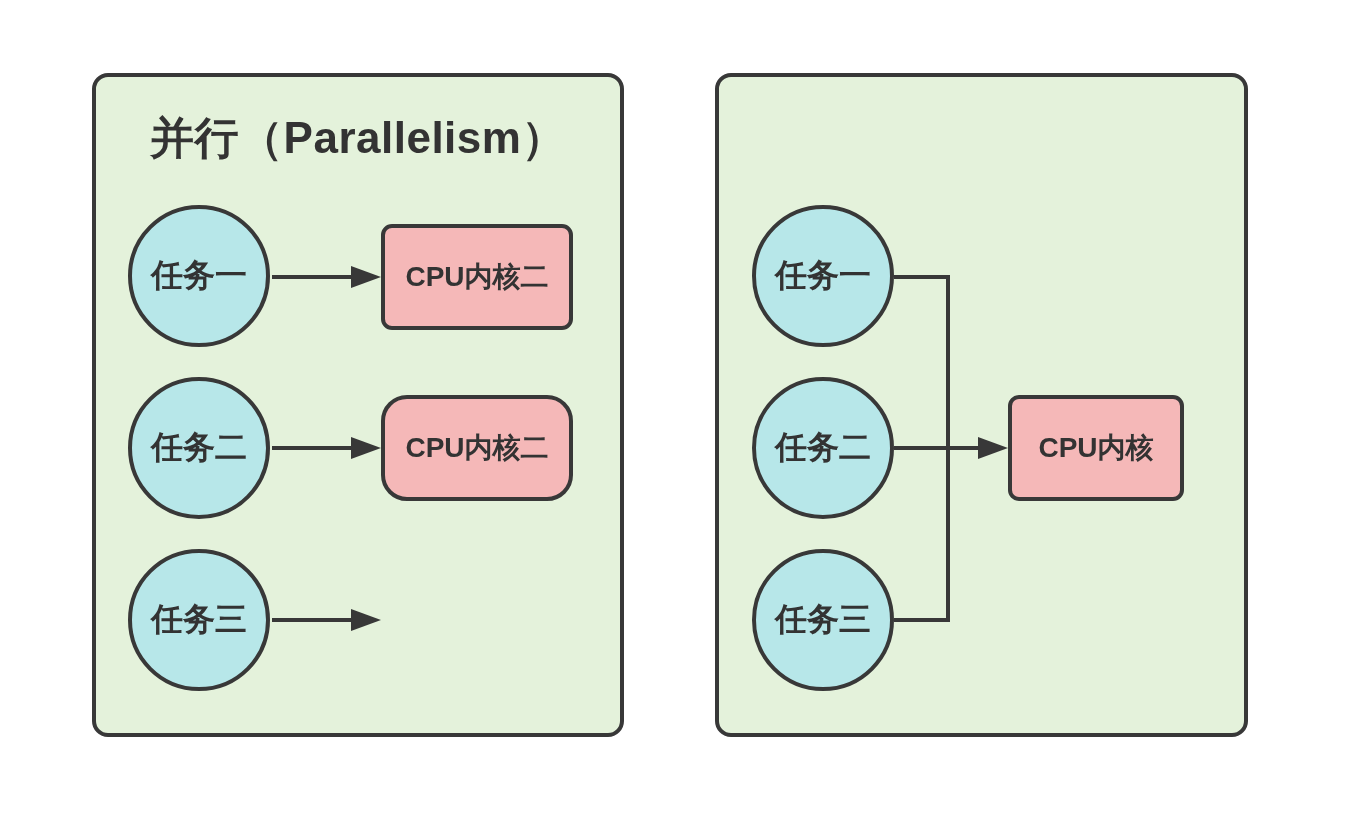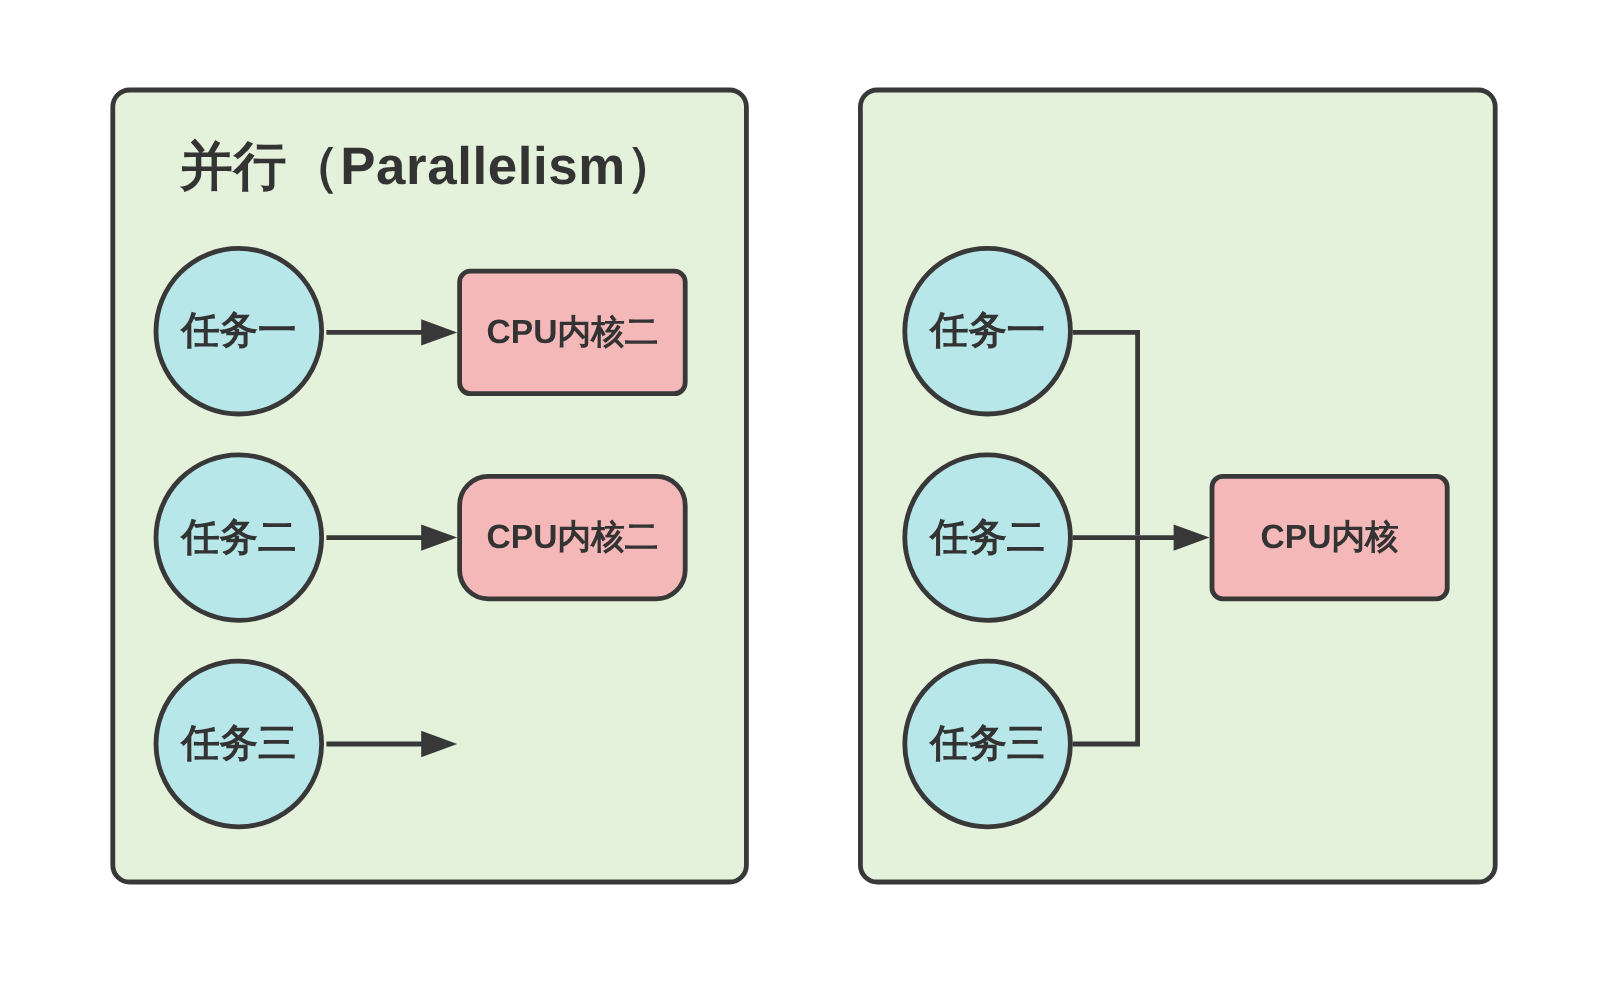--- a/index.html
+++ b/index.html
@@ -61,21 +61,21 @@
   .panel-left .core { left: 285px; }
   .panel-left .core.row-1 { top: 147px; }
   .panel-left .core.row-2 { top: 318px; border-radius: 26px; }
   .panel-left .core.row-3 { top: 490px; }
 
   
   .panel-right .task { left: 33px; }
   .panel-right .task.row-1 { top: 128px; }
   .panel-right .task.row-2 { top: 300px; }
   .panel-right .task.row-3 { top: 472px; }
-  .panel-right .core { left: 289px; top: 318px; width: 200px; }
+  .panel-right .core { left: 289px; top: 318px; width: 176px; }
 
   .connector-layer {
     position: absolute; left: 0; top: 0;
     width: 1348px; height: 823px;
     pointer-events: none;
   }
   .connector-layer line, .connector-layer polyline {
     stroke: var(--stroke); stroke-width: 4; fill: none;
   }
   .connector-layer polygon { fill: var(--stroke); stroke: none; }

